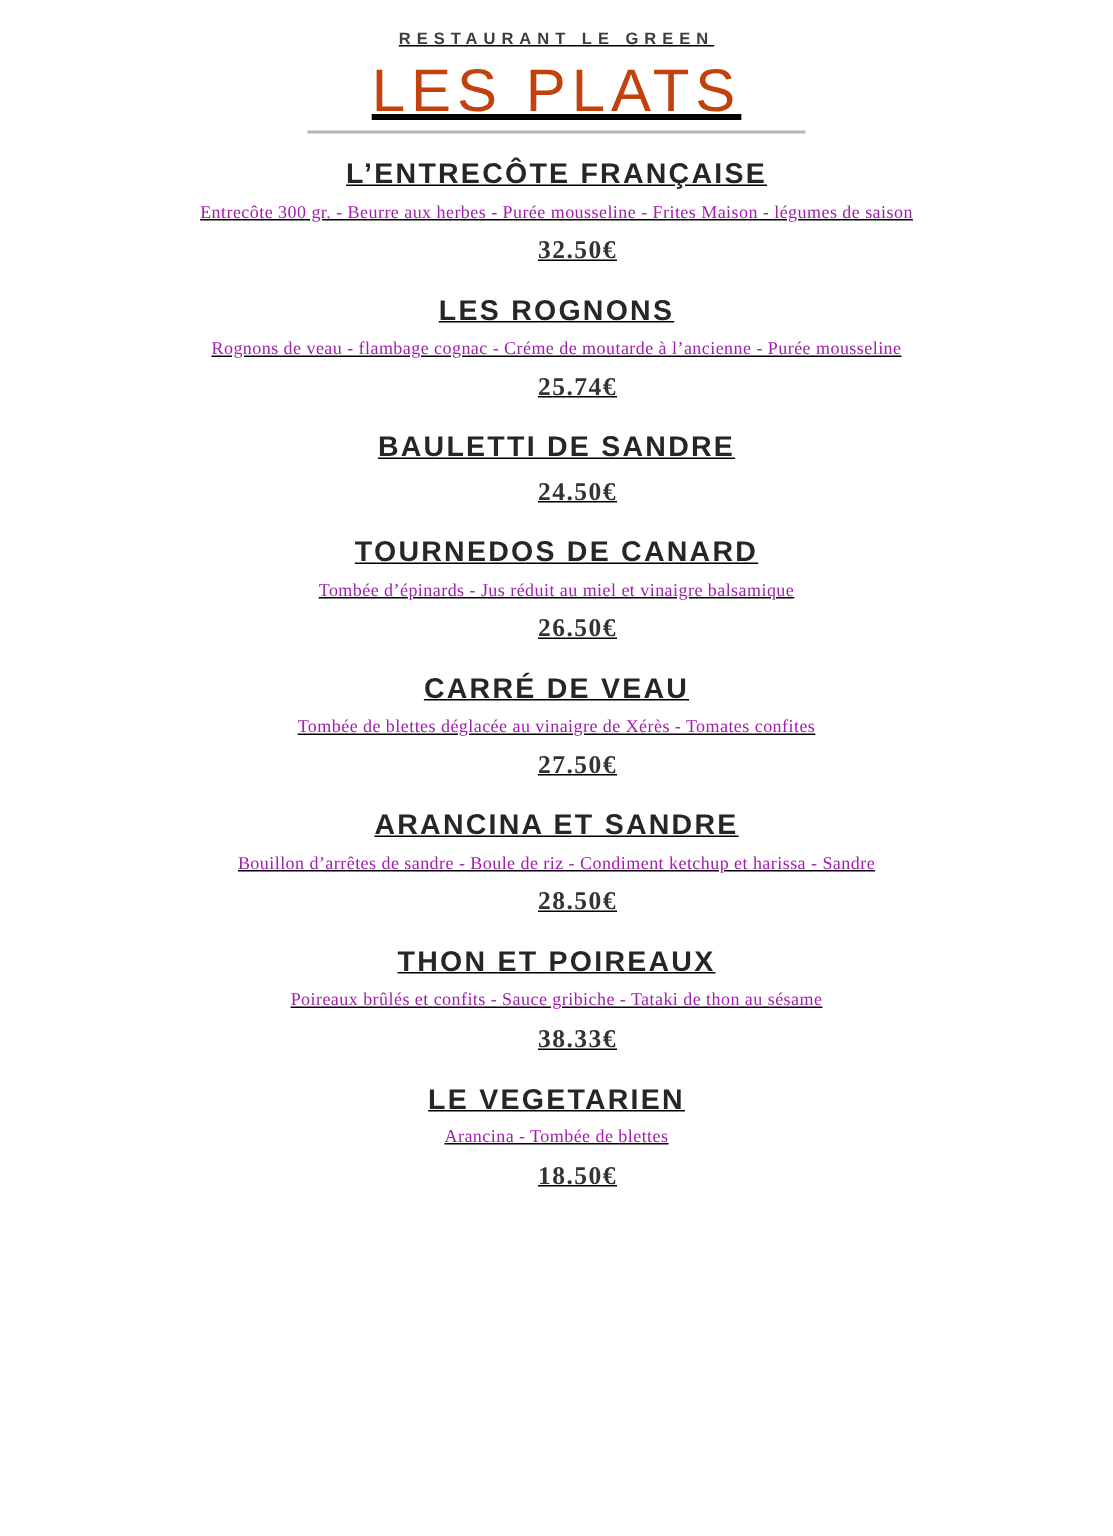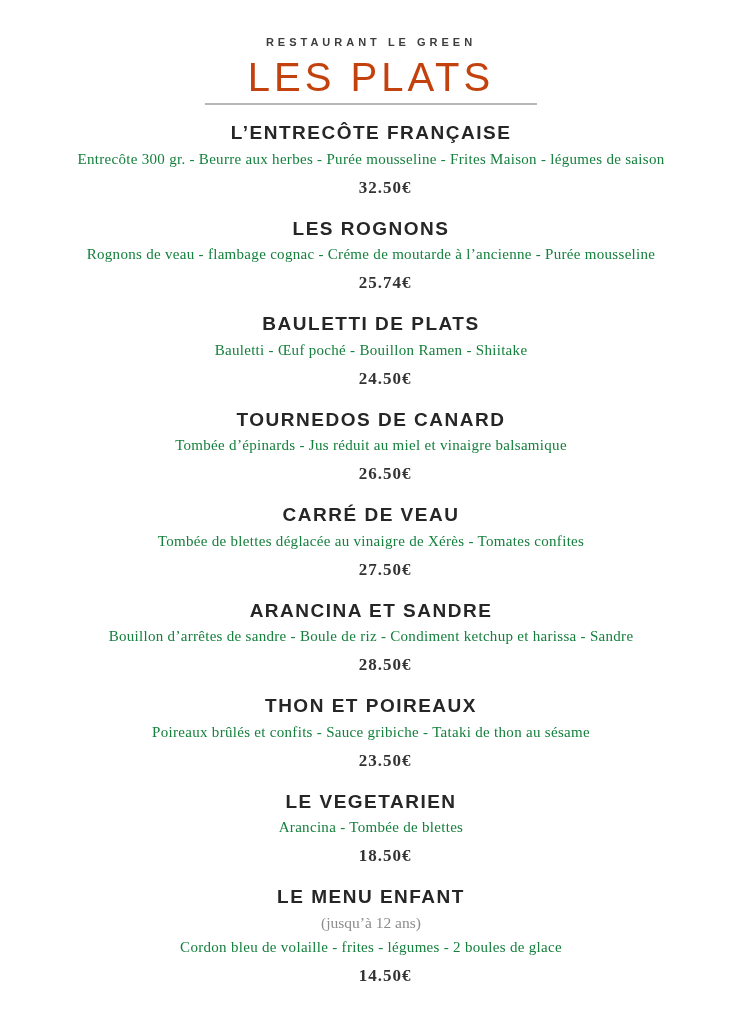--- a/index.html
+++ b/index.html
@@ -10,23 +10,24 @@
   }
   body {
     width: 742px;
     height: 1024px;
     font-family: "Liberation Sans", sans-serif;
     overflow: hidden;
   }
   .page {
     width: 742px;
     height: 908px;
-    padding-top: 36px;
+    padding-top: 20px;
     text-align: center;
     background: #ffffff;
+    text-decoration: underline;
   }
   .restaurant-name {
     font-size: 11px;
     font-weight: 600;
     letter-spacing: 4px;
     color: #3d3d3d;
     font-family: "Liberation Sans", sans-serif;
   }
   .menu-title {
     margin-top: 8px;
@@ -61,22 +62,22 @@
   .item-subtitle {
     font-size: 15.5px;
     color: #8c8c8c;
     margin-top: 3px;
     line-height: 1.4;
     font-family: "Liberation Serif", serif;
   }
   .item-description {
     max-width: 648px;
     margin: 4px auto 0 auto;
-    font-size: 15px;
-    color: #15803d;
+    font-size: 12px;
+    color: #a21caf;
     line-height: 1.45;
     letter-spacing: 0.3px;
     font-family: "Liberation Serif", serif;
   }
   .item-price {
     margin-top: 7px;
     font-size: 17px;
     font-weight: 700;
     letter-spacing: 1px;
     color: #333333;
@@ -103,22 +104,21 @@
       <div class="item-price">32.50€</div>
     </div>
 
     <div class="menu-item">
       <div class="item-name">LES ROGNONS</div>
       <div class="item-description">Rognons de veau - flambage cognac - Créme de moutarde à l’ancienne - Purée mousseline</div>
       <div class="item-price">25.74€</div>
     </div>
 
     <div class="menu-item">
-      <div class="item-name">BAULETTI DE PLATS</div>
-      <div class="item-description">Bauletti - Œuf poché - Bouillon Ramen - Shiitake</div>
+      <div class="item-name">BAULETTI DE SANDRE</div>
       <div class="item-price">24.50€</div>
     </div>
 
     <div class="menu-item">
       <div class="item-name">TOURNEDOS DE CANARD</div>
       <div class="item-description">Tombée d’épinards - Jus réduit au miel et vinaigre balsamique</div>
       <div class="item-price">26.50€</div>
     </div>
 
     <div class="menu-item">
@@ -129,30 +129,24 @@
 
     <div class="menu-item">
       <div class="item-name">ARANCINA ET SANDRE</div>
       <div class="item-description">Bouillon d’arrêtes de sandre - Boule de riz - Condiment ketchup et harissa - Sandre</div>
       <div class="item-price">28.50€</div>
     </div>
 
     <div class="menu-item">
       <div class="item-name">THON ET POIREAUX</div>
       <div class="item-description">Poireaux brûlés et confits - Sauce gribiche - Tataki de thon au sésame</div>
-      <div class="item-price">23.50€</div>
+      <div class="item-price">38.33€</div>
     </div>
 
     <div class="menu-item">
       <div class="item-name">LE VEGETARIEN</div>
       <div class="item-description">Arancina - Tombée de blettes</div>
       <div class="item-price">18.50€</div>
     </div>
 
-    <div class="menu-item">
-      <div class="item-name">LE MENU ENFANT</div>
-      <div class="item-subtitle">(jusqu’à 12 ans)</div>
-      <div class="item-description">Cordon bleu de volaille - frites - légumes - 2 boules de glace</div>
-      <div class="item-price">14.50€</div>
-    </div>
 
   </div>
 </div>
 
 </body></html>

